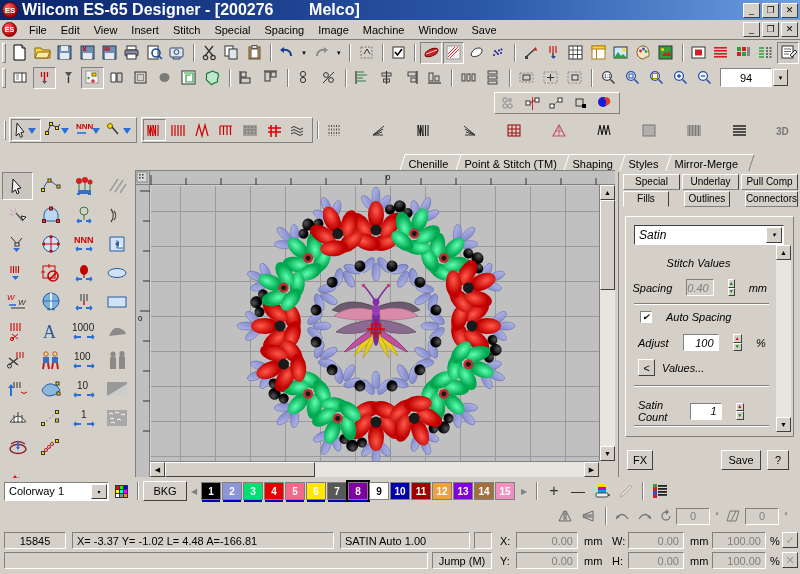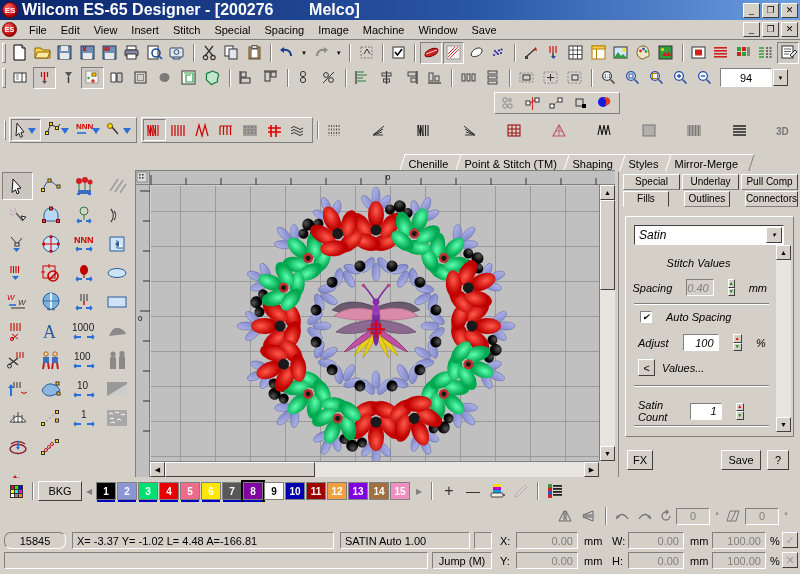--- a/index.html
+++ b/index.html
@@ -1723,20 +1723,24 @@
     </div>
 
     <div style="position:absolute;left:8px;bottom:6px;width:166px;height:22px;display:flex;align-items:center;">
       <div class="btn" style="width:26px;height:20px;">FX</div>
       <div class="btn" style="width:40px;height:20px;margin-left:68px;">Save</div>
       <div class="btn" style="width:22px;height:20px;margin-left:6px;">?</div>
     </div>
   </div>
 
   <div class="colorbar">
+    <div class="cw-select">
+      <span>Colorway 1</span>
+      <div class="db">▾</div>
+    </div>
     <div style="width:24px;display:flex;justify-content:center;">
       <svg width="17" height="17" viewBox="0 0 17 17">
           <rect x="2" y="2" width="13" height="13" fill="#333"></rect>
           <g>
             <rect x="3" y="3" width="3" height="3" fill="#f00"></rect>
             <rect x="7" y="3" width="3" height="3" fill="#0f0"></rect>
             <rect x="11" y="3" width="3" height="3" fill="#00f"></rect>
             <rect x="3" y="7" width="3" height="3" fill="#ff0"></rect>
             <rect x="7" y="7" width="3" height="3" fill="#0ff"></rect>
             <rect x="11" y="7" width="3" height="3" fill="#f0f"></rect>
@@ -1880,21 +1884,21 @@
         <svg width="18" height="16" viewBox="0 0 18 16">
           <path d="M5 3h9l-3 10H2z" fill="none" stroke="#777"></path>
           <path d="M6 13L11 3" stroke="#777"></path>
         </svg>
       </div>
     <div class="xbox">0</div>
     <div style="width:14px;text-align:center;font-size:9px;color:#555;">°</div>
   </div>
 
   <div class="statusbar">
-    <div class="sfield" style="left:4px; top:4px; width:62px; justify-content:center;border-radius:7px;">15845</div>
+    <div class="sfield" style="left:4px; top:4px; width:62px; justify-content:center;">15845</div>
     <div class="sfield" style="left:72px; top:4px; width:262px;">X=  -3.37 Y=  -1.02 L=   4.48 A=-166.81</div>
     <div class="sfield" style="left:340px; top:4px; width:130px;">SATIN Auto  1.00</div>
     <div class="sfield" style="left:474px; top:4px; width:18px;"></div>
 
     <div class="sfield" style="left:4px; top:24px; width:424px;"></div>
     <div class="sfield" style="left:432px; top:24px; width:60px; justify-content:center;">Jump (M)</div>
 
     <div class="slabel" style="left:500px; top:7px;">X:</div>
     <div class="sfield val" style="left:516px; top:4px; width:62px;">0.00</div>
     <div class="slabel" style="left:584px; top:7px;">mm</div>

